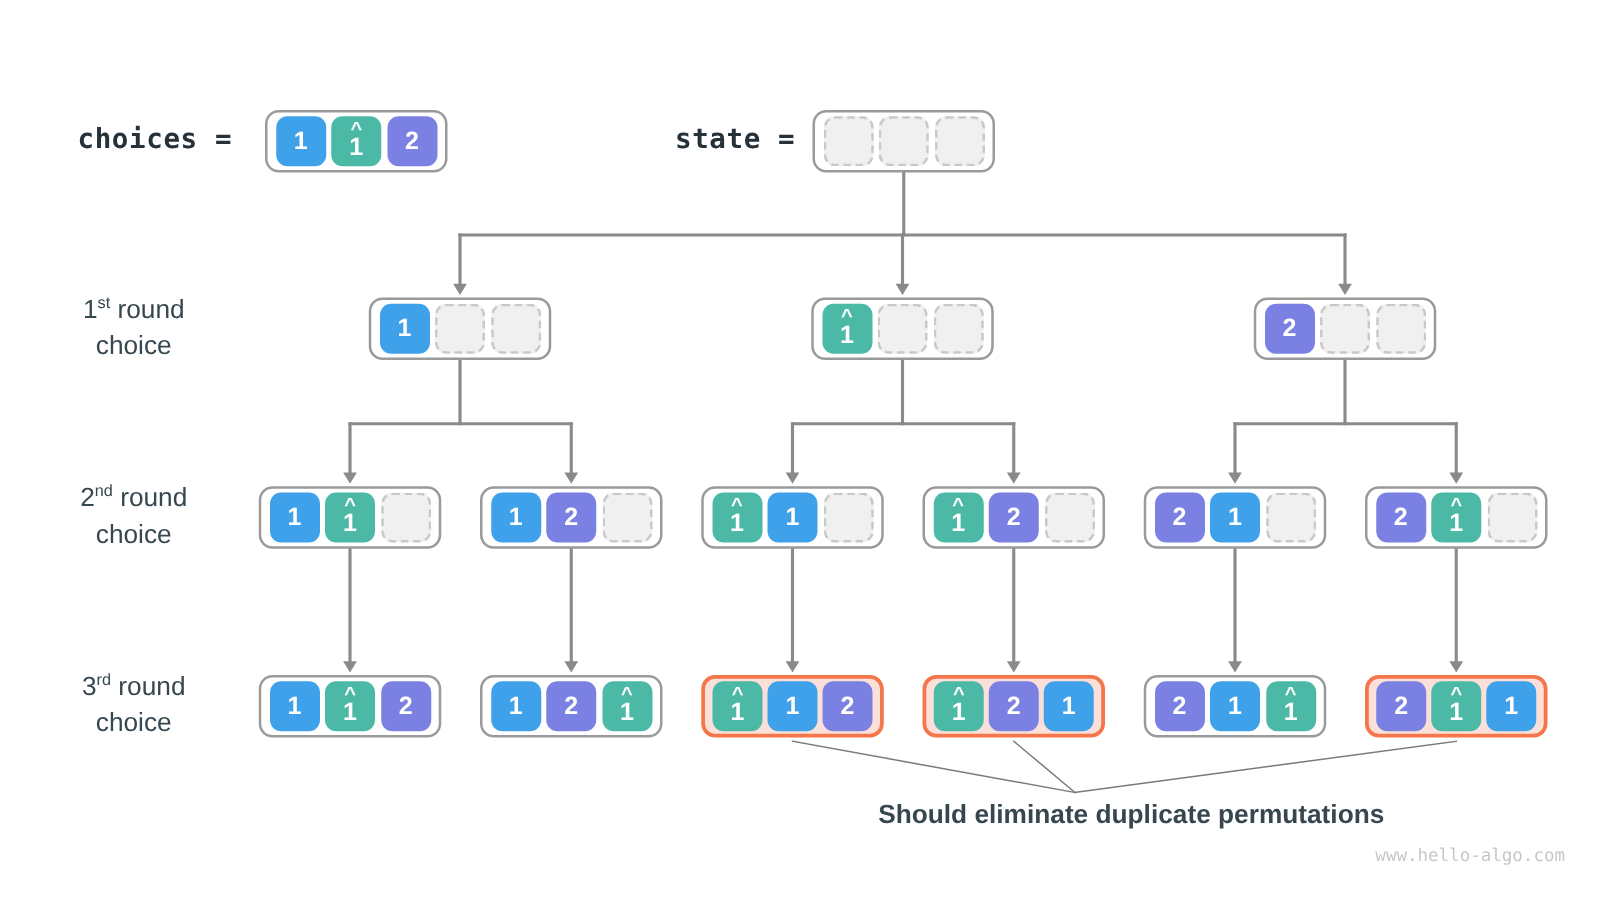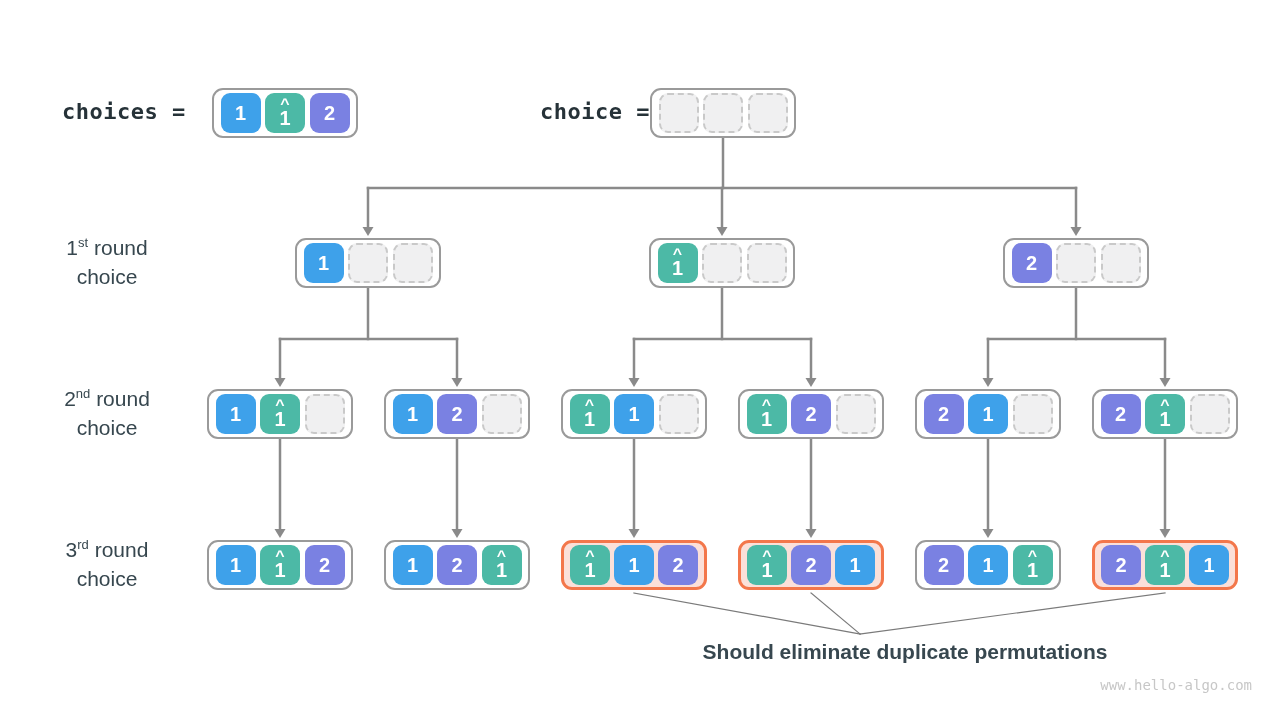--- a/index.html
+++ b/index.html
@@ -86,21 +86,21 @@
       <line x1="988" y1="439" x2="988" y2="530" stroke="#8A8A8A" stroke-width="2.5" stroke-linecap="square"></line>
       <polygon points="982.5,529 993.5,529 988,538" fill="#8A8A8A"></polygon>
       <line x1="1165" y1="439" x2="1165" y2="530" stroke="#8A8A8A" stroke-width="2.5" stroke-linecap="square"></line>
       <polygon points="1159.5,529 1170.5,529 1165,538" fill="#8A8A8A"></polygon>
       <line x1="634" y1="593" x2="860" y2="634" stroke="#7A7A7A" stroke-width="1.2" stroke-linecap="square"></line>
       <line x1="811" y1="593" x2="860" y2="634" stroke="#7A7A7A" stroke-width="1.2" stroke-linecap="square"></line>
       <line x1="1165" y1="593" x2="860" y2="634" stroke="#7A7A7A" stroke-width="1.2" stroke-linecap="square"></line>
     </svg>
 
   <div id="choices-label" class="mono-label">choices =</div>
-  <div id="state-label" class="mono-label">choice =</div>
+  <div id="state-label" class="mono-label">state =</div>
 
   <div id="boxes-layer">
       <div class="sbox" style="left: 212px; top: 88px;">
         <div class="cell" style="background: rgb(62, 161, 234);">
           <span class="num">1</span>
         </div>
         <div class="cell" style="background: rgb(76, 185, 166);">
           <span class="hat">^</span>
           <span class="num">1</span>
         </div>

